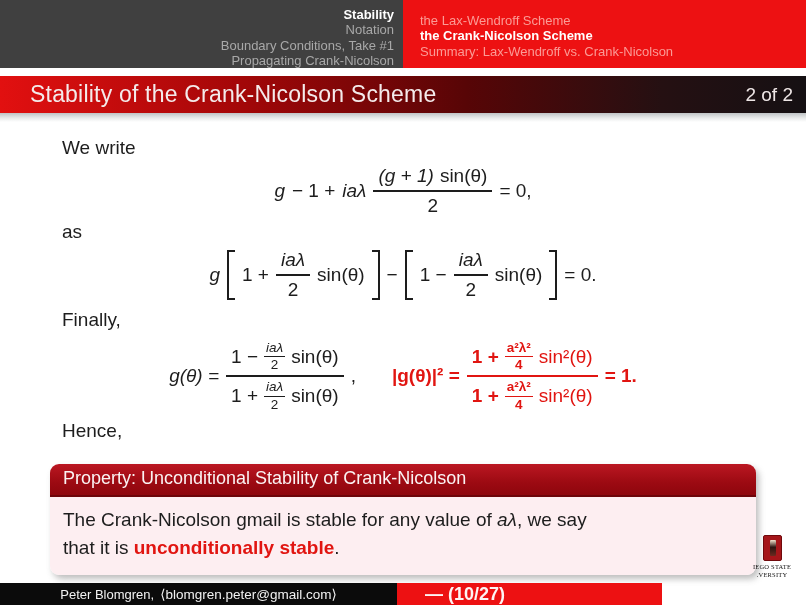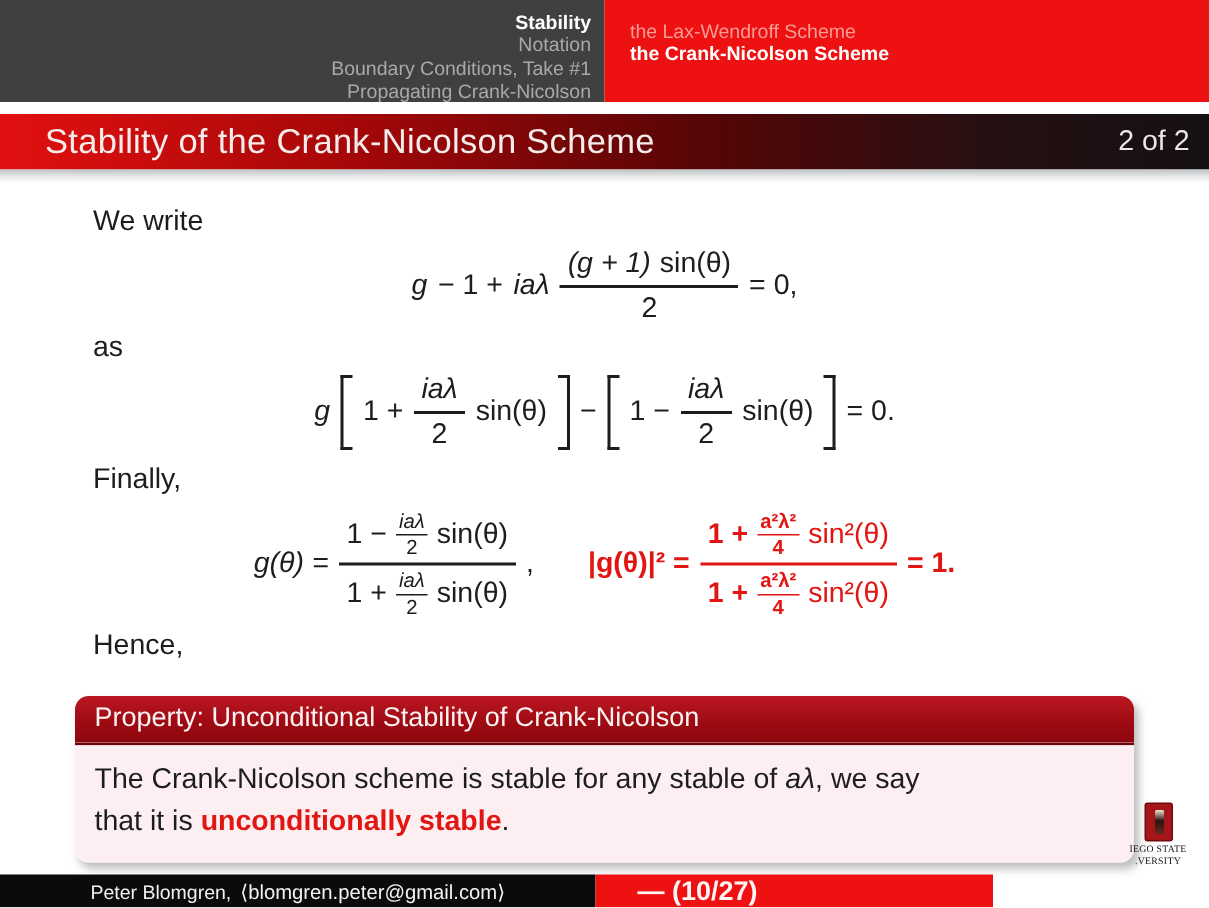--- a/index.html
+++ b/index.html
@@ -96,20 +96,21 @@
   <div class="nav">
     <div class="nav-left">
       <div class="nav-line active">Stability</div>
       <div class="nav-line">Notation</div>
       <div class="nav-line">Boundary Conditions, Take #1</div>
       <div class="nav-line">Propagating Crank-Nicolson</div>
     </div>
     <div class="nav-right">
       <div class="nav-line">the Lax-Wendroff Scheme</div>
       <div class="nav-line active">the Crank-Nicolson Scheme</div>
+      <div class="nav-line">Summary: Lax-Wendroff vs. Crank-Nicolson</div>
     </div>
   </div>
 
   <div class="gap-strip"></div>
 
   <div class="title-bar">
     <span class="title">Stability of the Crank-Nicolson Scheme</span>
     <span class="page">2 of 2</span>
   </div>
   <div class="shadow-strip"></div>
@@ -204,21 +205,21 @@
         </span>
         <span class="b">= 1.</span>
       </span>
     </div>
 
     <p class="lead lead-hence">Hence,</p>
 
     <div class="property-box">
       <div class="property-header">Property: Unconditional Stability of Crank-Nicolson</div>
       <div class="property-body">
-        <span>The Crank-Nicolson scheme is stable for any stable of </span><span class="it">aλ</span><span>, we say</span><br>
+        <span>The Crank-Nicolson gmail is stable for any value of </span><span class="it">aλ</span><span>, we say</span><br>
         <span>that it is </span><span class="em">unconditionally stable</span><span>.</span>
       </div>
     </div>
   </div>
 
   <div class="logo">
     <div class="logo-shield">
       <div class="logo-emblem"></div>
     </div>
     <div class="logo-text">

